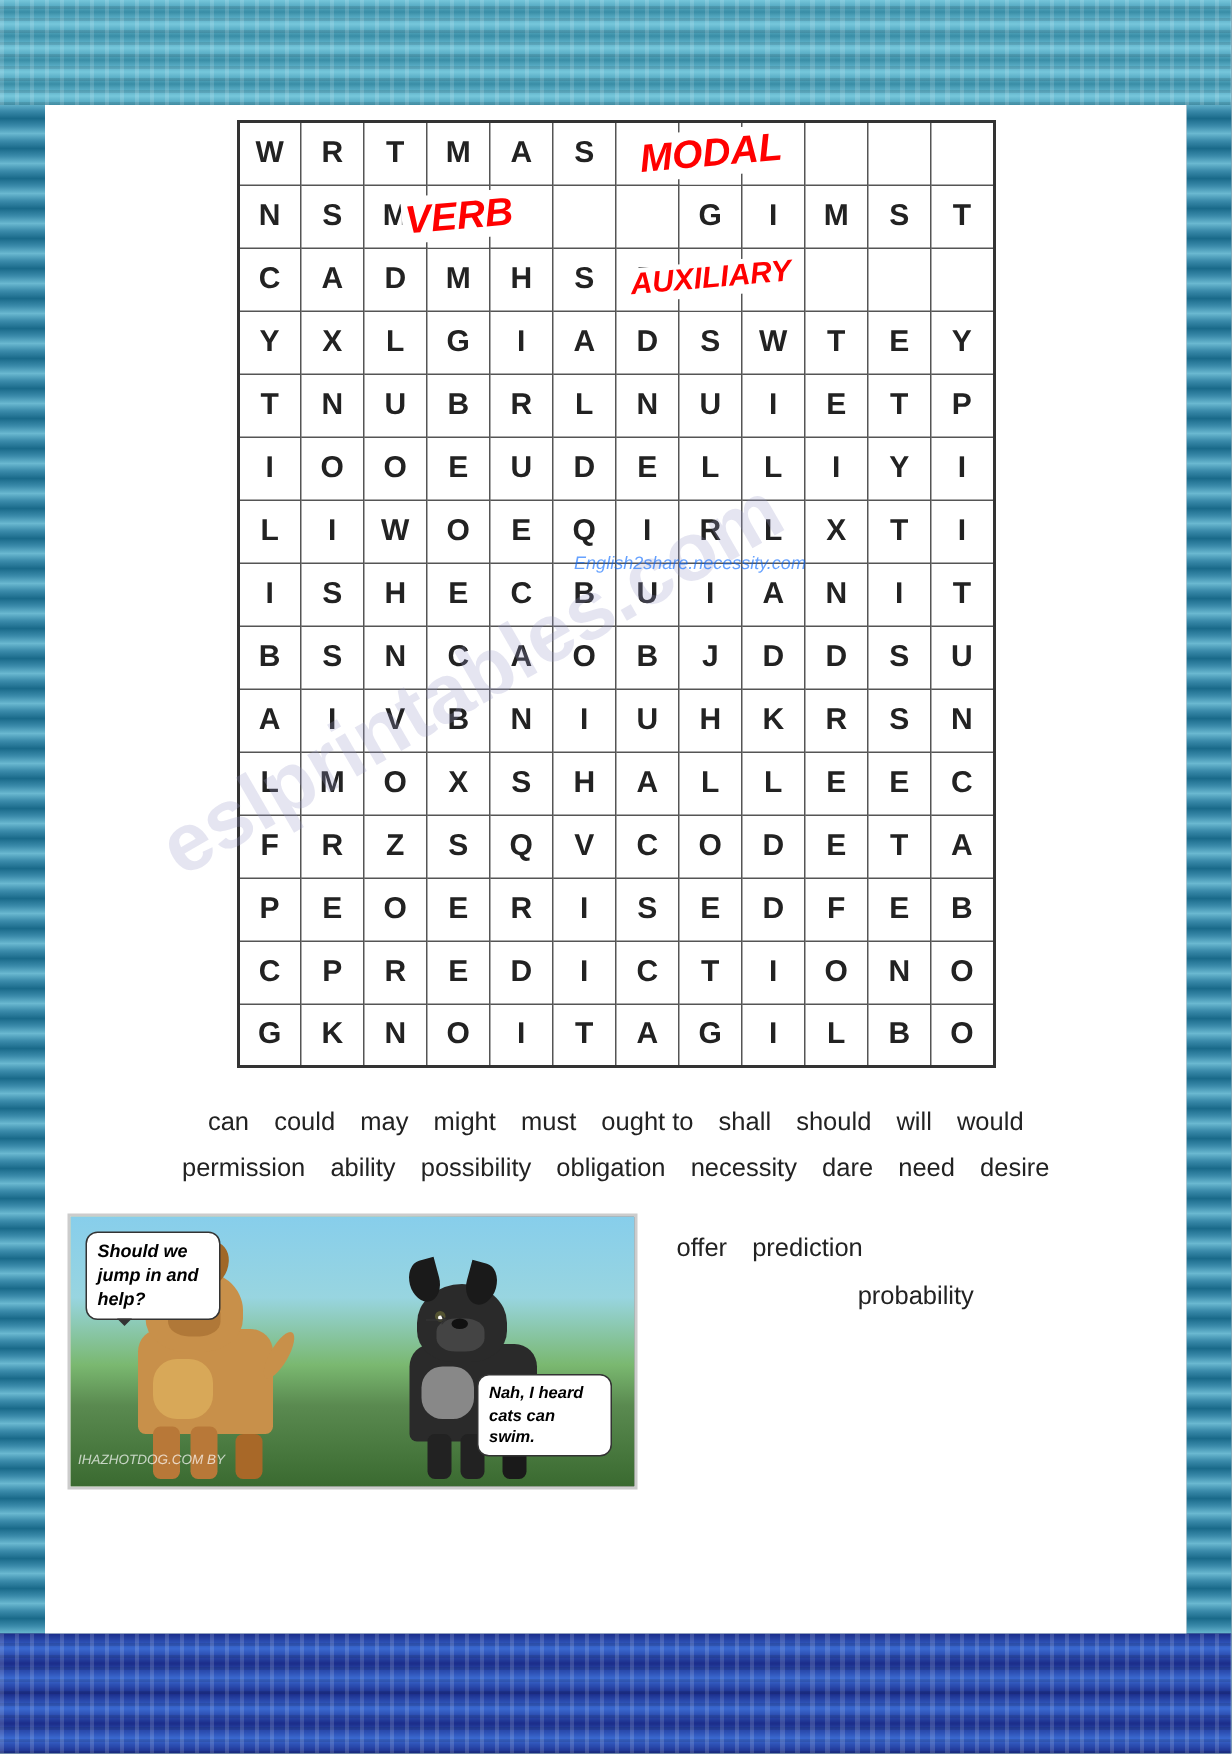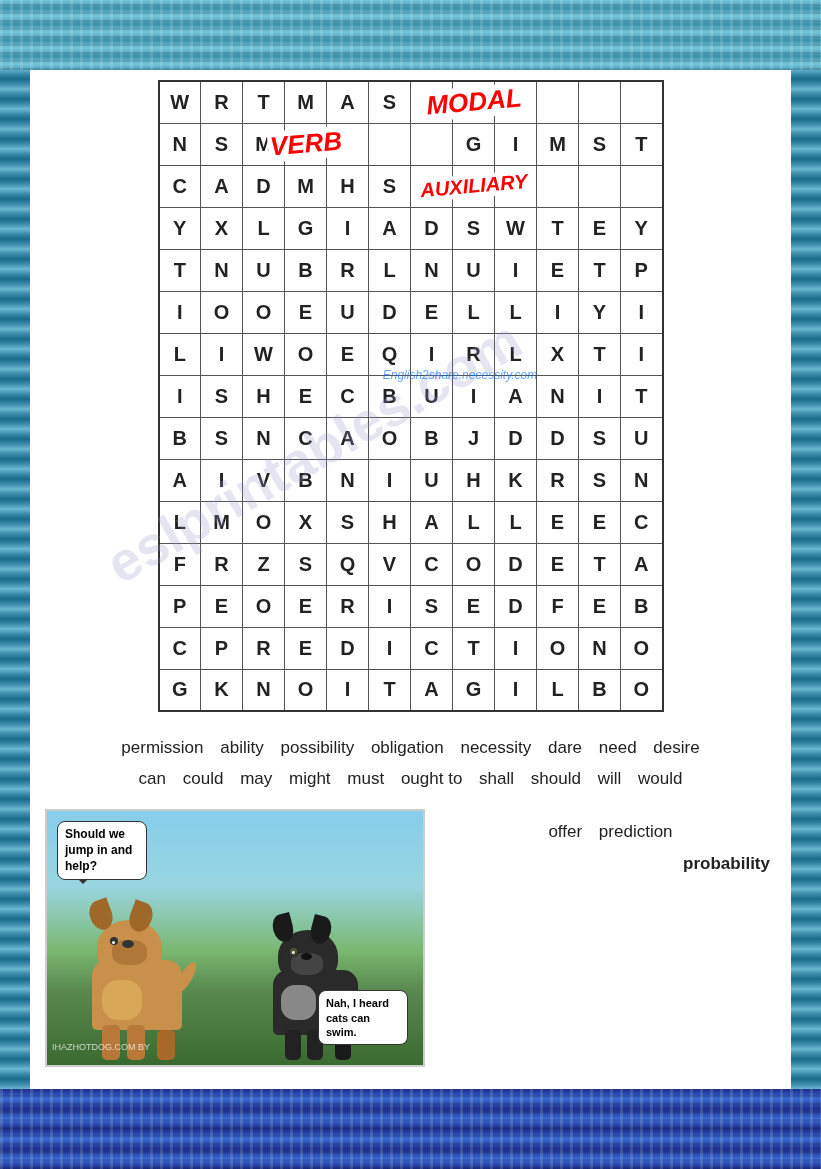--- a/index.html
+++ b/index.html
@@ -91,26 +91,27 @@
     
     .bottom-section {
       display: flex;
       padding: 5px 15px;
       align-items: flex-start;
       gap: 20px;
     }
 
     .dog-image-container {
       width: 380px;
-      height: 258px;
+      height: 184px;
       border: 2px solid #ccc;
       position: relative;
       flex-shrink: 0;
       background: linear-gradient(135deg, #8db87a 0%, #6a9a50 40%, #333 50%, #222 100%);
       overflow: hidden;
+      font-style: italic;
     }
 
     .speech-bubble-left {
       position: absolute;
       top: 10px;
       left: 10px;
       background: white;
       border: 1.5px solid #333;
       border-radius: 8px;
       padding: 5px 7px;
@@ -492,41 +493,41 @@
         </tbody>
       </table>
 
       <div class="blog-watermark" style="position:absolute; top: 305px; left: 430px; font-size:12px; color:rgba(0,100,255,0.6); font-style:italic;">
         English2share.necessity.com
       </div>
     </div>
 
     <div class="word-list-section">
       <div class="word-list-row">
-        <span>permission</span>
-        <span>ability</span>
-        <span>possibility</span>
-        <span>obligation</span>
-        <span>necessity</span>
-        <span>dare</span>
-        <span>need</span>
-        <span>desire</span>
-      </div>
-      <div class="word-list-row">
         <span>can</span>
         <span>could</span>
         <span>may</span>
         <span>might</span>
         <span>must</span>
         <span>ought to</span>
         <span>shall</span>
         <span>should</span>
         <span>will</span>
         <span>would</span>
       </div>
+      <div class="word-list-row">
+        <span>permission</span>
+        <span>ability</span>
+        <span>possibility</span>
+        <span>obligation</span>
+        <span>necessity</span>
+        <span>dare</span>
+        <span>need</span>
+        <span>desire</span>
+      </div>
     </div>
 
     <div class="bottom-section">
 
       <div class="dog-image-container">
 
         <div style="position:absolute; top:0; left:0; right:0; bottom:0; background: linear-gradient(180deg, #87ceeb 0%, #98d5e0 30%, #7ab870 55%, #5a8a50 70%, #3a6a30 100%);"></div>
 
         <div class="speech-bubble-left">
           Should we jump in and help?
@@ -587,25 +588,25 @@
         <div style="position:absolute; bottom:100px; right:120px; font-size:24px; color:#333; font-weight:bold;">→</div>
 
         <div class="speech-bubble-right">
           Nah, I heard cats can swim.
         </div>
 
         <div class="dog-image-footer">IHAZHOTDOG.COM BY</div>
       </div>
 
       <div class="right-words">
-        <div class="word-list-row" style="text-align:center;">
+        <div class="word-list-row" style="text-align:left;">
           <span>offer</span>
           <span>prediction</span>
         </div>
-        <div class="word-list-row" style="text-align:right;font-weight:bold;">
+        <div class="word-list-row" style="text-align:center;">
           <span>probability</span>
         </div>
       </div>
     </div>
 
     <div style="position:absolute; top:350px; left:50px; font-size:55px; color:rgba(150,150,200,0.25); font-weight:bold; transform:rotate(-30deg); pointer-events:none; z-index:0; white-space:nowrap; font-family:Arial;">
       eslprintables.com
     </div>
   </div>
 </div>

